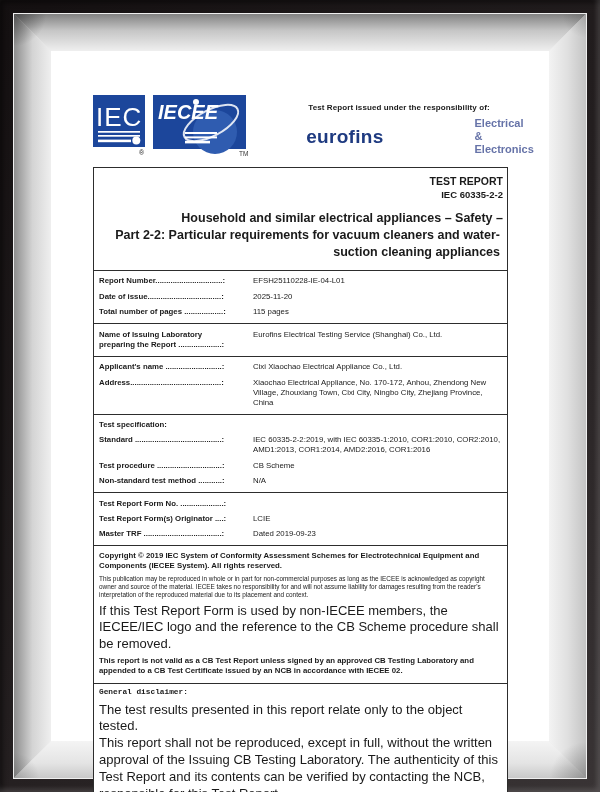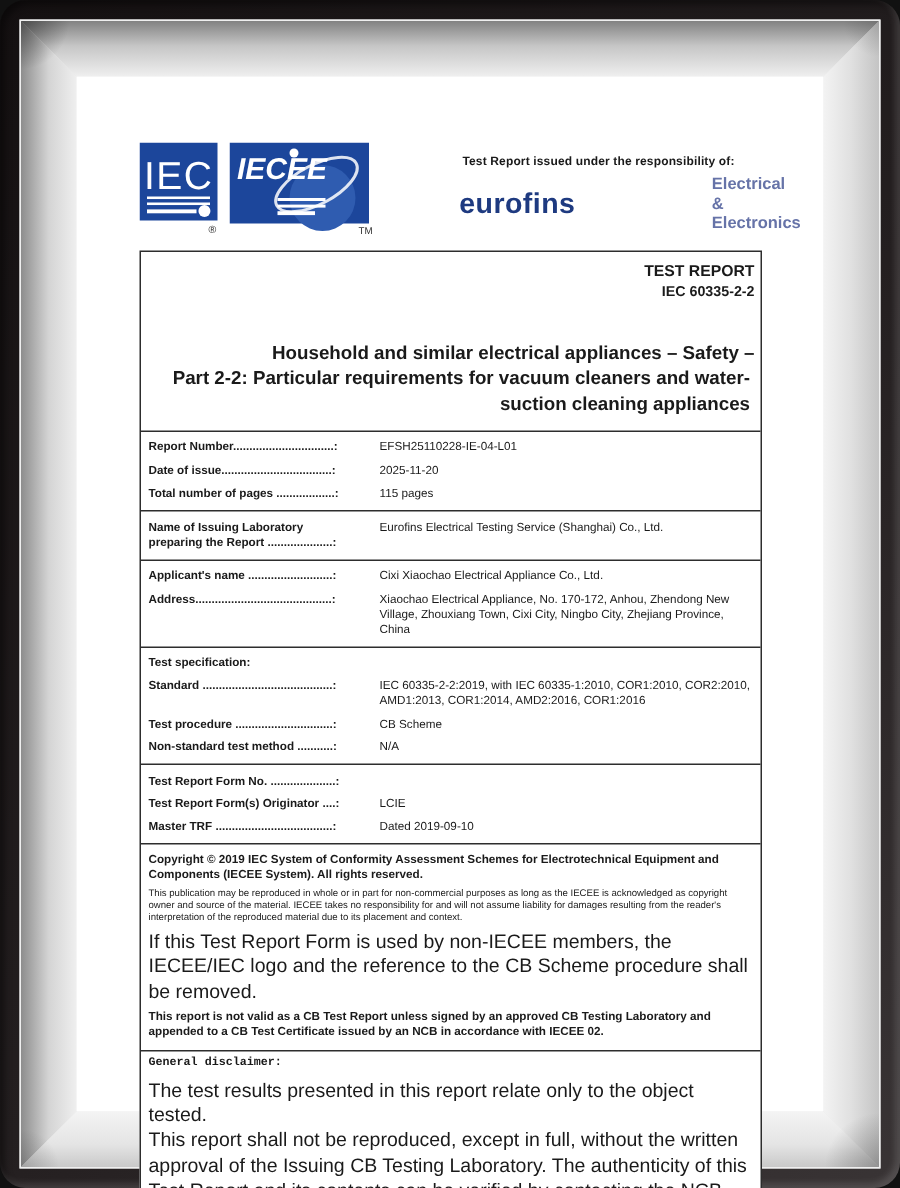--- a/index.html
+++ b/index.html
@@ -1,21 +1,21 @@
 <!DOCTYPE html>
 <html><head>
 <meta charset="utf-8">
 <style>
   html,body{margin:0;padding:0;background:#111;}
   body{width:600px;height:792px;position:relative;font-family:"Liberation Sans",sans-serif;-webkit-font-smoothing:antialiased;}
 
   
   .frame{position:absolute;inset:0;width:600px;height:792px;
     background:linear-gradient(135deg,#141011 0%,#241f20 55%,#393435 100%);
-    box-shadow:inset -3px -3px 5px rgba(255,255,255,.14), inset 3px 3px 5px rgba(0,0,0,.45);border-radius:17px;}
+    box-shadow:inset -3px -3px 5px rgba(255,255,255,.14), inset 3px 3px 5px rgba(0,0,0,.45);}
   .bevel{position:absolute;left:13px;top:13px;right:13px;bottom:13px;border:1px solid #efefef;background:#e9e9e9;}
   .bv{position:absolute;}
   .bv-top{top:0;left:0;right:0;height:37px;
     clip-path:polygon(0 0,100% 0,calc(100% - 37px) 100%,37px 100%);
     background:linear-gradient(to bottom,#828282,#c6c6c6 45%,#efefef);}
   .bv-left{top:0;bottom:0;left:0;width:37px;
     clip-path:polygon(0 0,100% 37px,100% calc(100% - 37px),0 100%);
     background:linear-gradient(to right,#8d8d8d,#d4d4d4 50%,#efefef);}
   .bv-bottom{bottom:0;left:0;right:0;height:37px;
     clip-path:polygon(37px 0,calc(100% - 37px) 0,100% 100%,0 100%);
@@ -43,21 +43,21 @@
   .eurofins-word{font-size:19px;font-weight:700;color:#1e3a80;letter-spacing:.3px;margin-left:5px;}
   .brand-divider{width:1.5px;height:32px;background:#a9b2cc;margin:0 7px 0 10px;}
   .division{text-align:left;font-size:11px;font-weight:700;color:#6673a8;line-height:1.2;}
 
   .rtable{margin:10px 0 0 8px;width:415px;border:1.6px solid #2d2d2d;box-sizing:border-box;background:#fff;}
   .cell{padding:3px 5px;box-sizing:border-box;}
   .cell + .cell{border-top:1px solid #2d2d2d;}
 
   .title-cell{text-align:right;padding:7px 4px 9px;}
   .t-small{font-size:10.5px;font-weight:700;line-height:1.3;}
-  .t-std{font-size:9.5px;font-weight:700;line-height:1.3;margin-bottom:26px;}
+  .t-std{font-size:9.5px;font-weight:700;line-height:1.3;margin-bottom:9px;}
   .t-big{font-size:12.5px;font-weight:700;line-height:1.35;}
   .t-big2{font-size:12.5px;font-weight:700;line-height:1.35;max-width:399px;margin:0 auto;}
 
   .frow{display:flex;padding:2.6px 0;font-size:7.8px;line-height:1.32;}
   .flabel{flex:none;width:150px;font-weight:700;}
   .fvalue{flex:1;padding-left:4px;}
   .spec-heading{font-size:7.8px;font-weight:700;padding:2px 0 3px;}
 
   .p-bold{font-size:7.8px;font-weight:700;line-height:1.3;margin:2px 0 3px;}
   .p-small{font-size:6.4px;line-height:1.3;margin:3px 0;}
@@ -195,21 +195,21 @@
       <div class="cell">
         <div class="frow">
           <span class="flabel">Test Report Form No. ....................:</span>
         </div>
         <div class="frow">
           <span class="flabel">Test Report Form(s) Originator ....:</span>
           <span class="fvalue">LCIE</span>
         </div>
         <div class="frow">
           <span class="flabel">Master TRF ....................................:</span>
-          <span class="fvalue">Dated 2019-09-10</span>
+          <span class="fvalue">Dated 2019-09-23</span>
         </div>
       </div>
 
       <div class="cell">
         <div class="p-bold">Copyright © 2019 IEC System of Conformity Assessment Schemes for Electrotechnical Equipment and Components (IECEE System). All rights reserved.</div>
         <div class="p-small">This publication may be reproduced in whole or in part for non-commercial purposes as long as the IECEE is acknowledged as copyright owner and source of the material. IECEE takes no responsibility for and will not assume liability for damages resulting from the reader's interpretation of the reproduced material due to its placement and context.</div>
         <div class="p-norm">If this Test Report Form is used by non-IECEE members, the IECEE/IEC logo and the reference to the CB Scheme procedure shall be removed.</div>
         <div class="p-bold">This report is not valid as a CB Test Report unless signed by an approved CB Testing Laboratory and appended to a CB Test Certificate issued by an NCB in accordance with IECEE 02.</div>
       </div>
 

